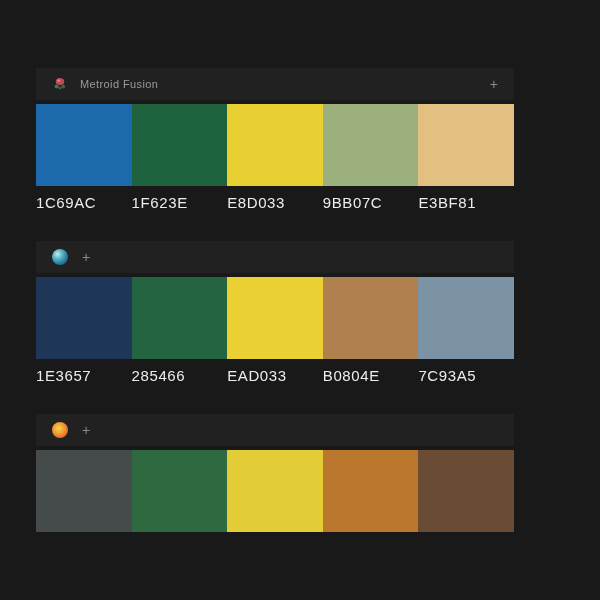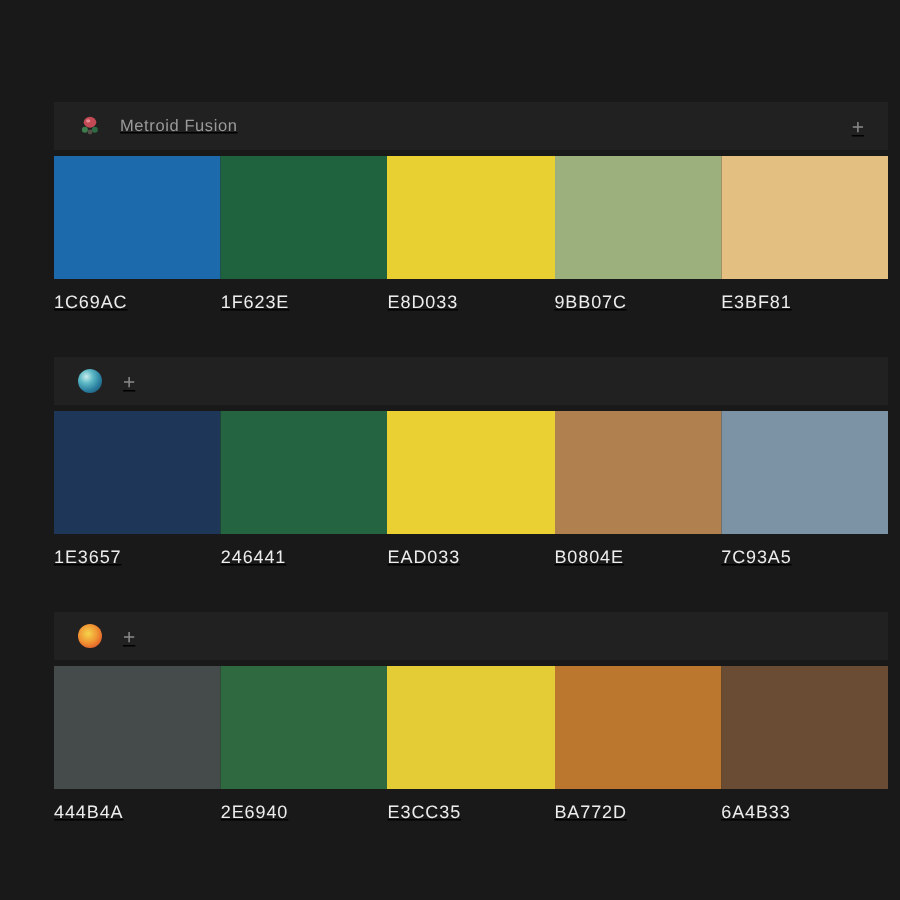--- a/index.html
+++ b/index.html
@@ -10,23 +10,22 @@
     background: #191919;
     font-family: "Liberation Sans", sans-serif;
     overflow: hidden;
   }
   .page {
     padding-top: 68px;
     padding-left: 36px;
     padding-right: 16px;
   }
   .palette-section {
-    width: 556px;
+    width: 478px;
     margin-bottom: 30px;
-    text-decoration: underline;
   }
   .palette-header {
     height: 32px;
     background: #212121;
     display: flex;
     align-items: center;
     padding: 0 14px 0 16px;
     box-sizing: border-box;
   }
   .palette-icon {
@@ -72,21 +71,21 @@
     flex: 1 1 0;
     height: 100%;
   }
   .label-row {
     display: flex;
     margin-top: 8px;
   }
   .hex-label {
     flex: 1 1 0;
     color: #ededed;
-    font-size: 12px;
+    font-size: 15px;
     letter-spacing: 0.6px;
   }
 </style>
 </head>
 <body>
 
 <div class="page">
 
   <section class="palette-section">
     <div class="palette-header">
@@ -125,41 +124,34 @@
     </div>
     <div class="swatch-row">
       <div class="swatch" style="background-color: rgb(30, 54, 87);"></div>
       <div class="swatch" style="background-color: rgb(36, 100, 65);"></div>
       <div class="swatch" style="background-color: rgb(234, 208, 51);"></div>
       <div class="swatch" style="background-color: rgb(176, 128, 78);"></div>
       <div class="swatch" style="background-color: rgb(124, 147, 165);"></div>
     </div>
     <div class="label-row">
       <span class="hex-label">1E3657</span>
-      <span class="hex-label">246441</span>
+      <span class="hex-label">285466</span>
       <span class="hex-label">EAD033</span>
       <span class="hex-label">B0804E</span>
       <span class="hex-label">7C93A5</span>
     </div>
   </section>
 
   <section class="palette-section">
     <div class="palette-header">
       <span class="palette-icon icon-sunset"></span>
       <button class="add-button">+</button>
     </div>
     <div class="swatch-row">
       <div class="swatch" style="background-color: rgb(68, 75, 74);"></div>
       <div class="swatch" style="background-color: rgb(46, 105, 64);"></div>
       <div class="swatch" style="background-color: rgb(227, 204, 53);"></div>
       <div class="swatch" style="background-color: rgb(186, 119, 45);"></div>
       <div class="swatch" style="background-color: rgb(106, 75, 51);"></div>
     </div>
-    <div class="label-row">
-      <span class="hex-label">444B4A</span>
-      <span class="hex-label">2E6940</span>
-      <span class="hex-label">E3CC35</span>
-      <span class="hex-label">BA772D</span>
-      <span class="hex-label">6A4B33</span>
-    </div>
   </section>
 
 </div>
 
 </body></html>

